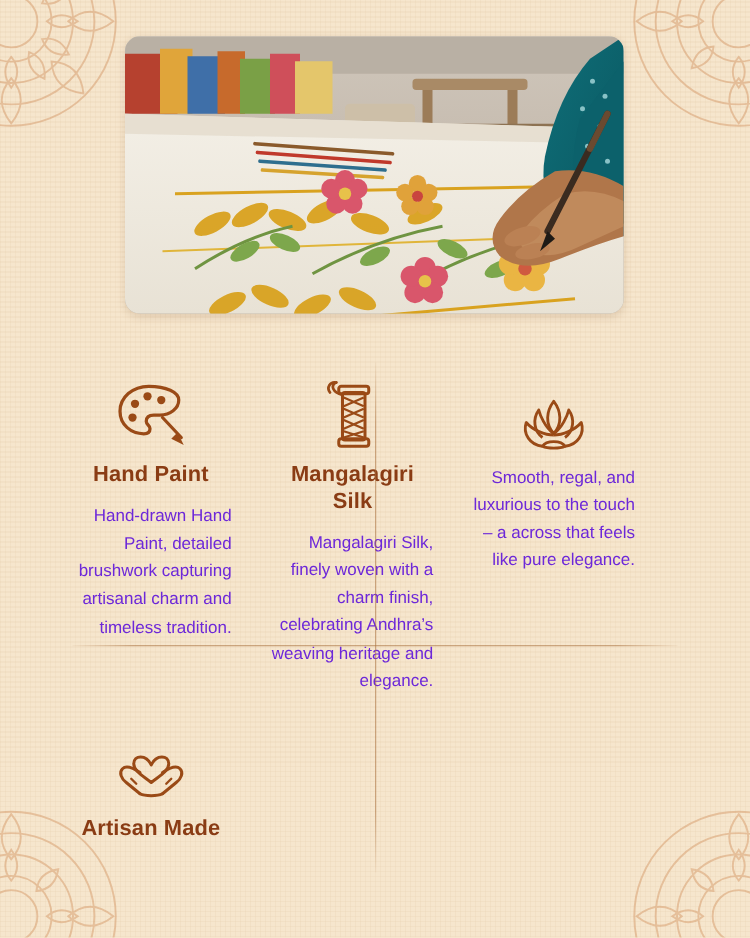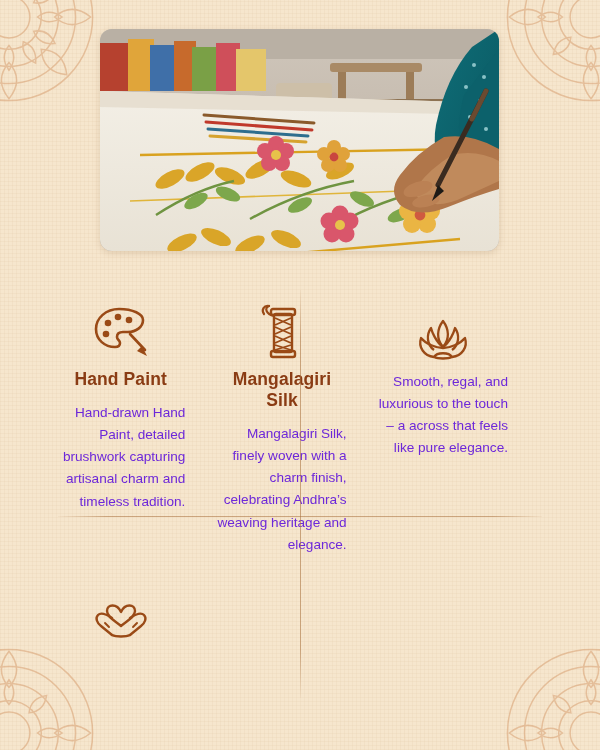--- a/index.html
+++ b/index.html
@@ -434,16 +434,17 @@
           <path d="M29 22 C25 13 15 14 15 21 C15 27 23 31 29 36 C35 31 43 27 43 21 C43 14 33 13 29 22z" fill="none" stroke="#9a4a16" stroke-width="2.4" stroke-linejoin="round"></path>
           <path d="M20 28 C14 24 9 22 6 25 C3 28 5 33 9 36 L20 45" fill="none" stroke="#9a4a16" stroke-width="2.4" stroke-linecap="round" stroke-linejoin="round"></path>
           <path d="M38 28 C44 24 49 22 52 25 C55 28 53 33 49 36 L38 45" fill="none" stroke="#9a4a16" stroke-width="2.4" stroke-linecap="round" stroke-linejoin="round"></path>
           <path d="M20 45 C24 47 34 47 38 45" fill="none" stroke="#9a4a16" stroke-width="2.4" stroke-linecap="round"></path>
           <g stroke="#9a4a16" stroke-width="1.9" stroke-linecap="round">
             <path d="M13 33 L17 37"></path>
               <path d="M45 33 L41 37"></path>
           </g>
         </svg>
       </div>
+      <h3>Artisan Made</h3>
     </div>
 
   </div>
 </div>
 
 </body></html>

